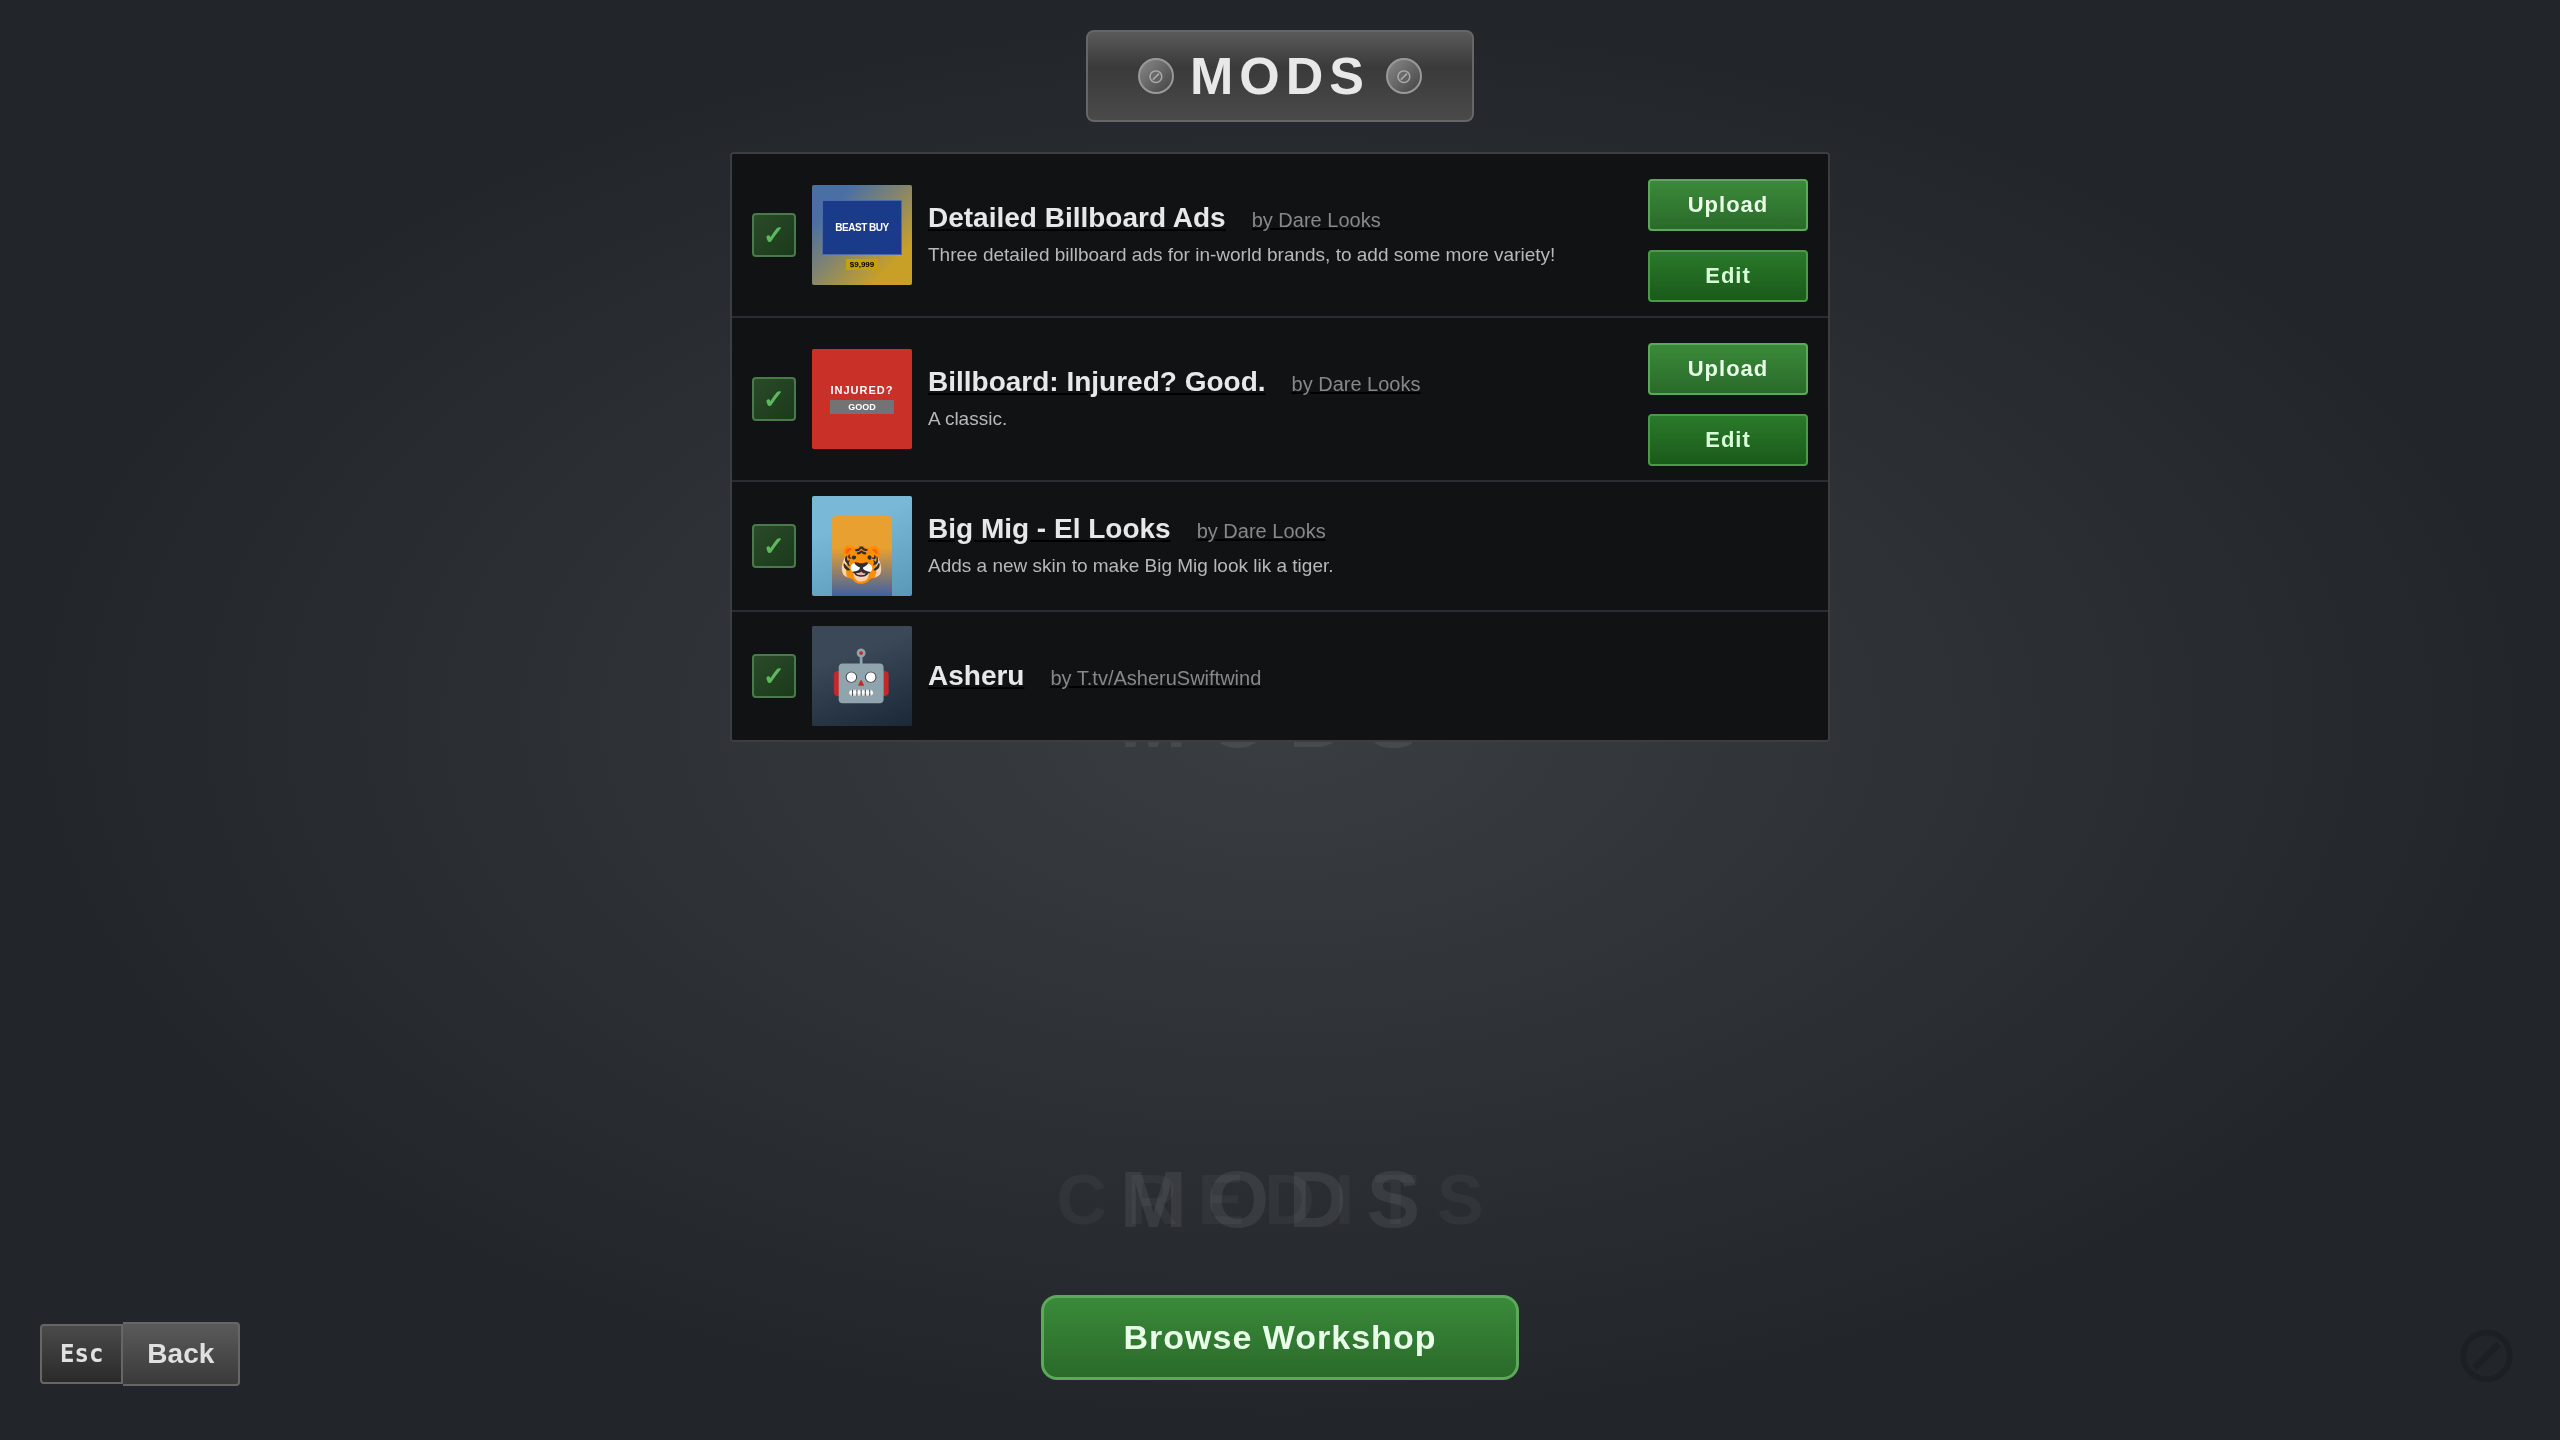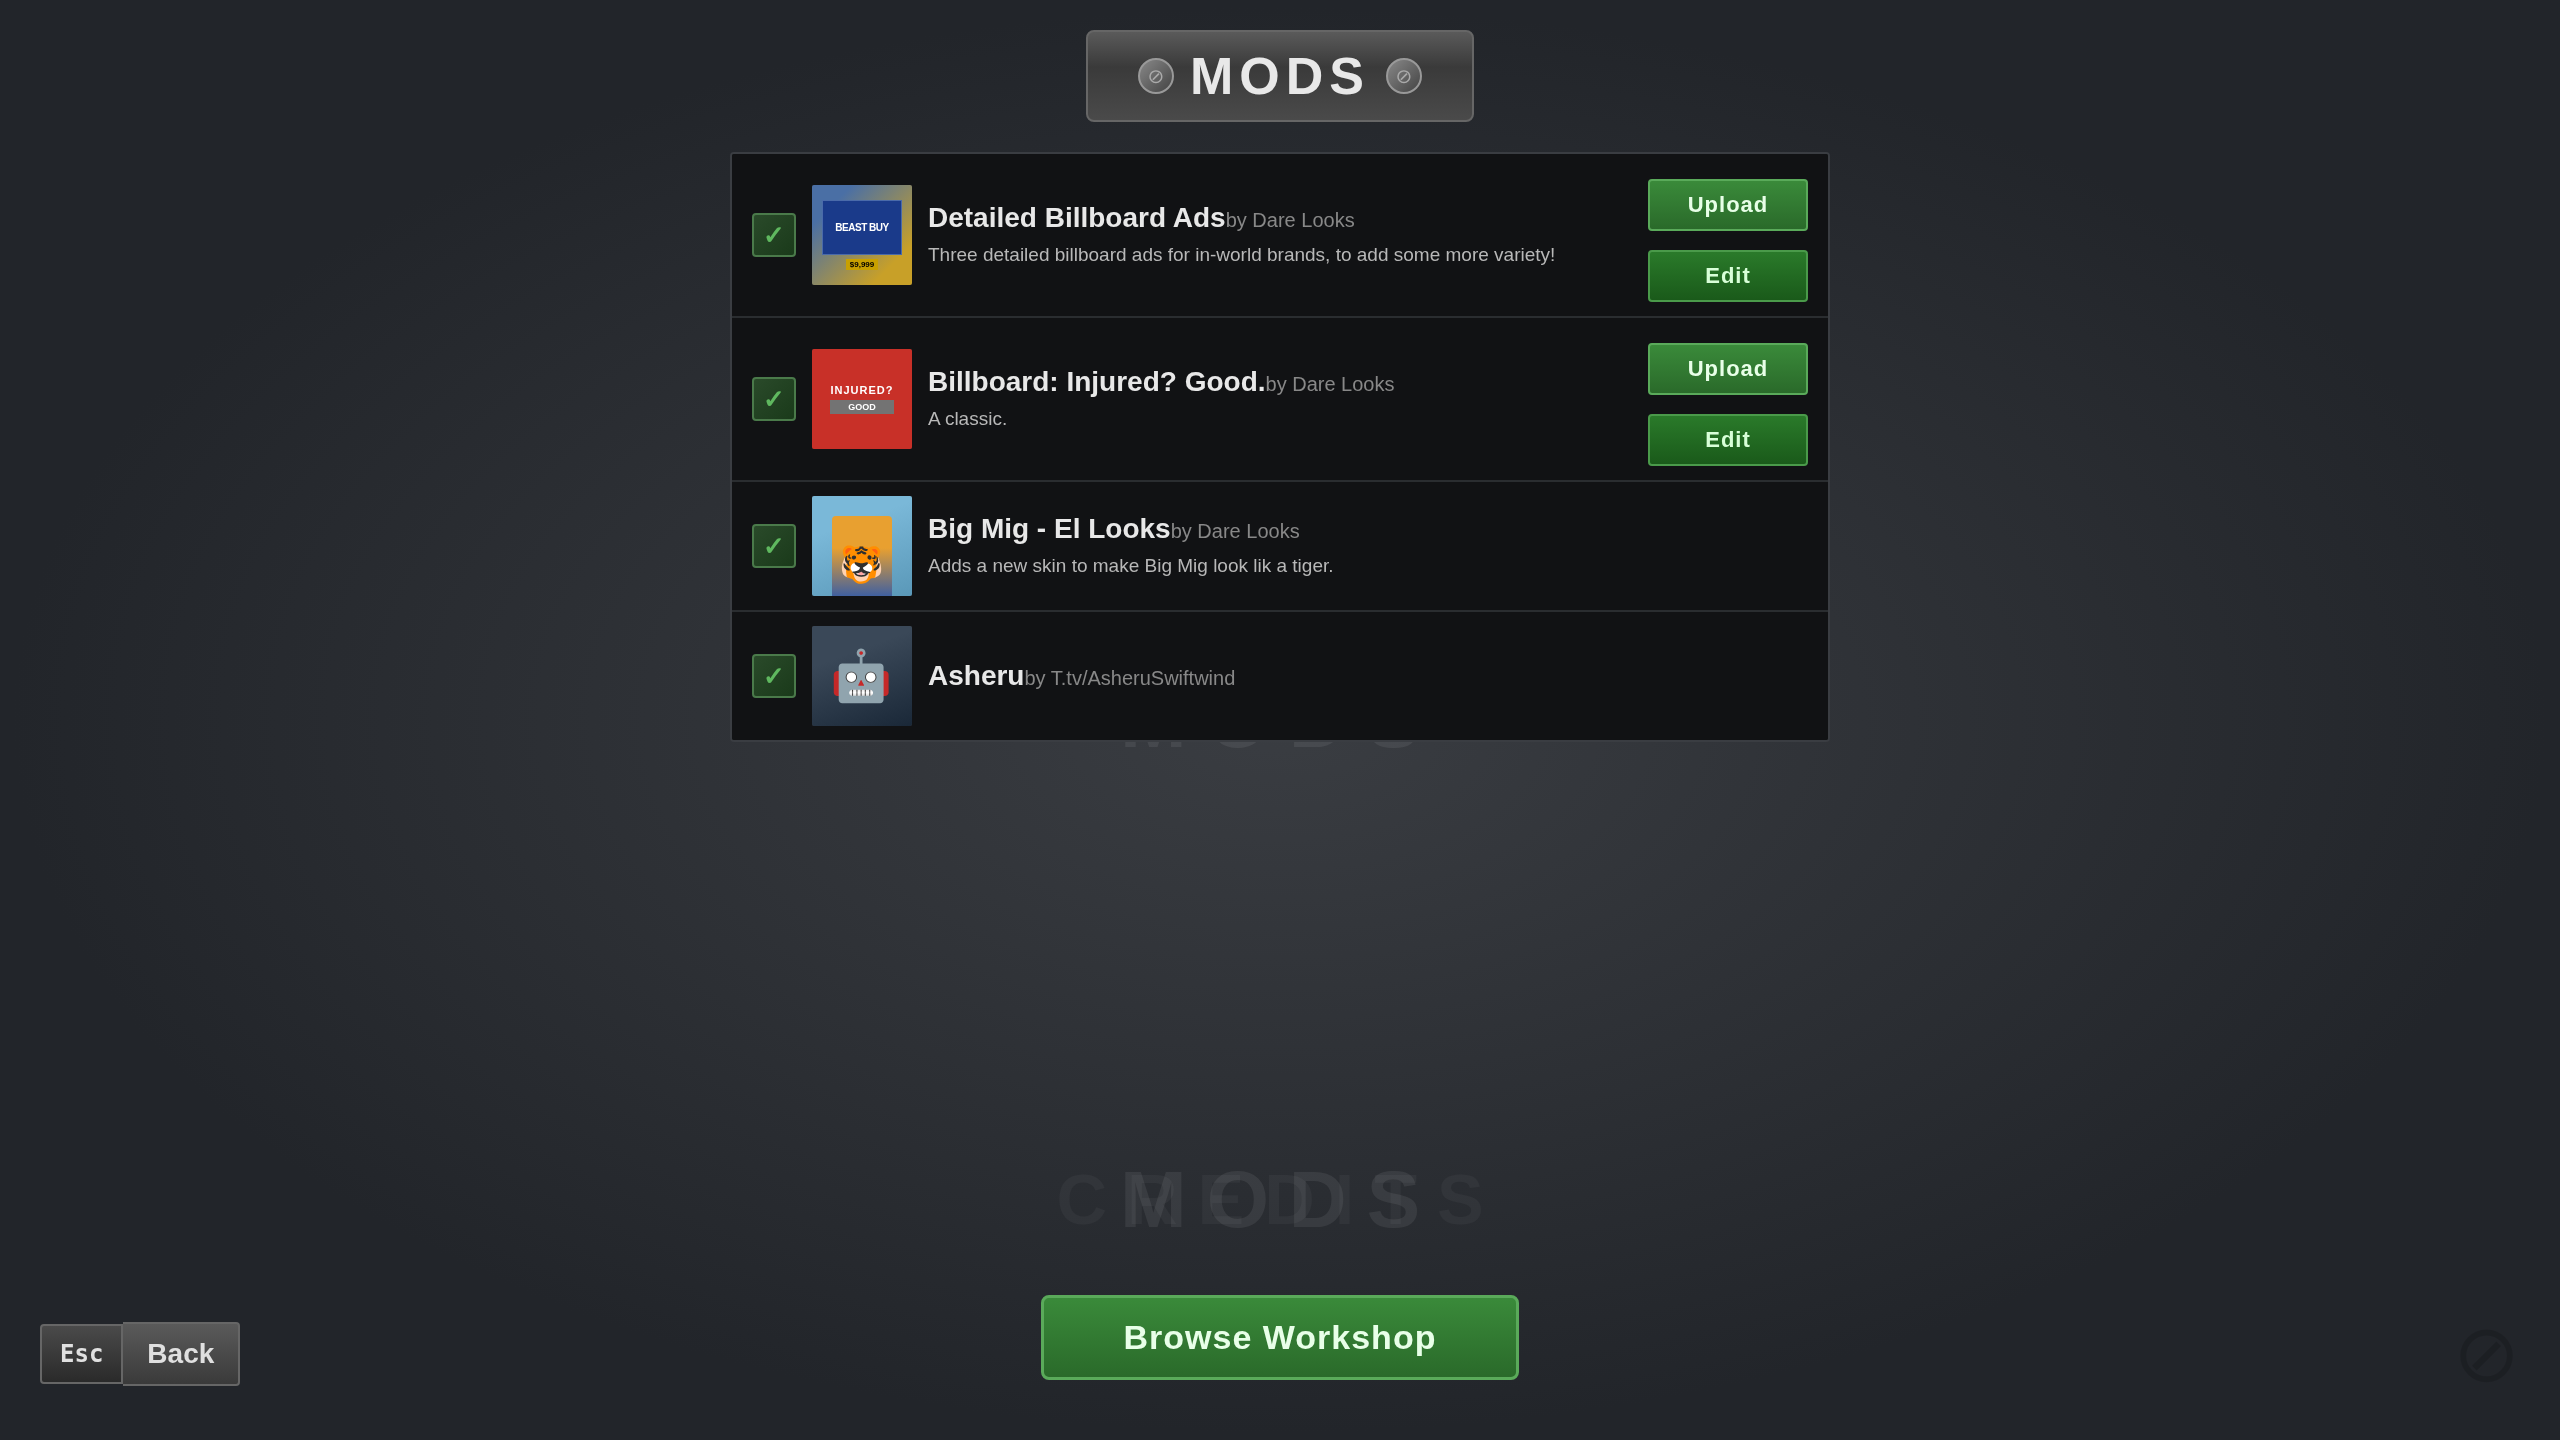--- a/index.html
+++ b/index.html
@@ -262,22 +262,23 @@
       flex: 1;
       display: flex;
       flex-direction: column;
       justify-content: center;
       gap: 8px;
     }
 
     .mod-title-row {
       display: flex;
       align-items: baseline;
-      gap: 0;
+      gap: 26px;
       flex-wrap: wrap;
+      text-decoration: underline;
     }
 
     .mod-name {
       font-size: 28px;
       font-weight: bold;
       color: #e8e8e8;
     }
 
     .mod-author {
       font-size: 20px;
@@ -333,21 +334,21 @@
       left: 0;
       right: 0;
       display: flex;
       align-items: center;
       justify-content: center;
     }
 
     .btn-browse-workshop {
       background: linear-gradient(180deg, #3a8a3a 0%, #2a6a2a 100%);
       border: 3px solid #5aaa5a;
-      border-radius: 8px;
+      border-radius: 16px;
       color: #e8ffe8;
       font-size: 34px;
       font-weight: bold;
       padding: 20px 80px;
       cursor: pointer;
       letter-spacing: 1px;
     }
 
     
     .back-button-container {

